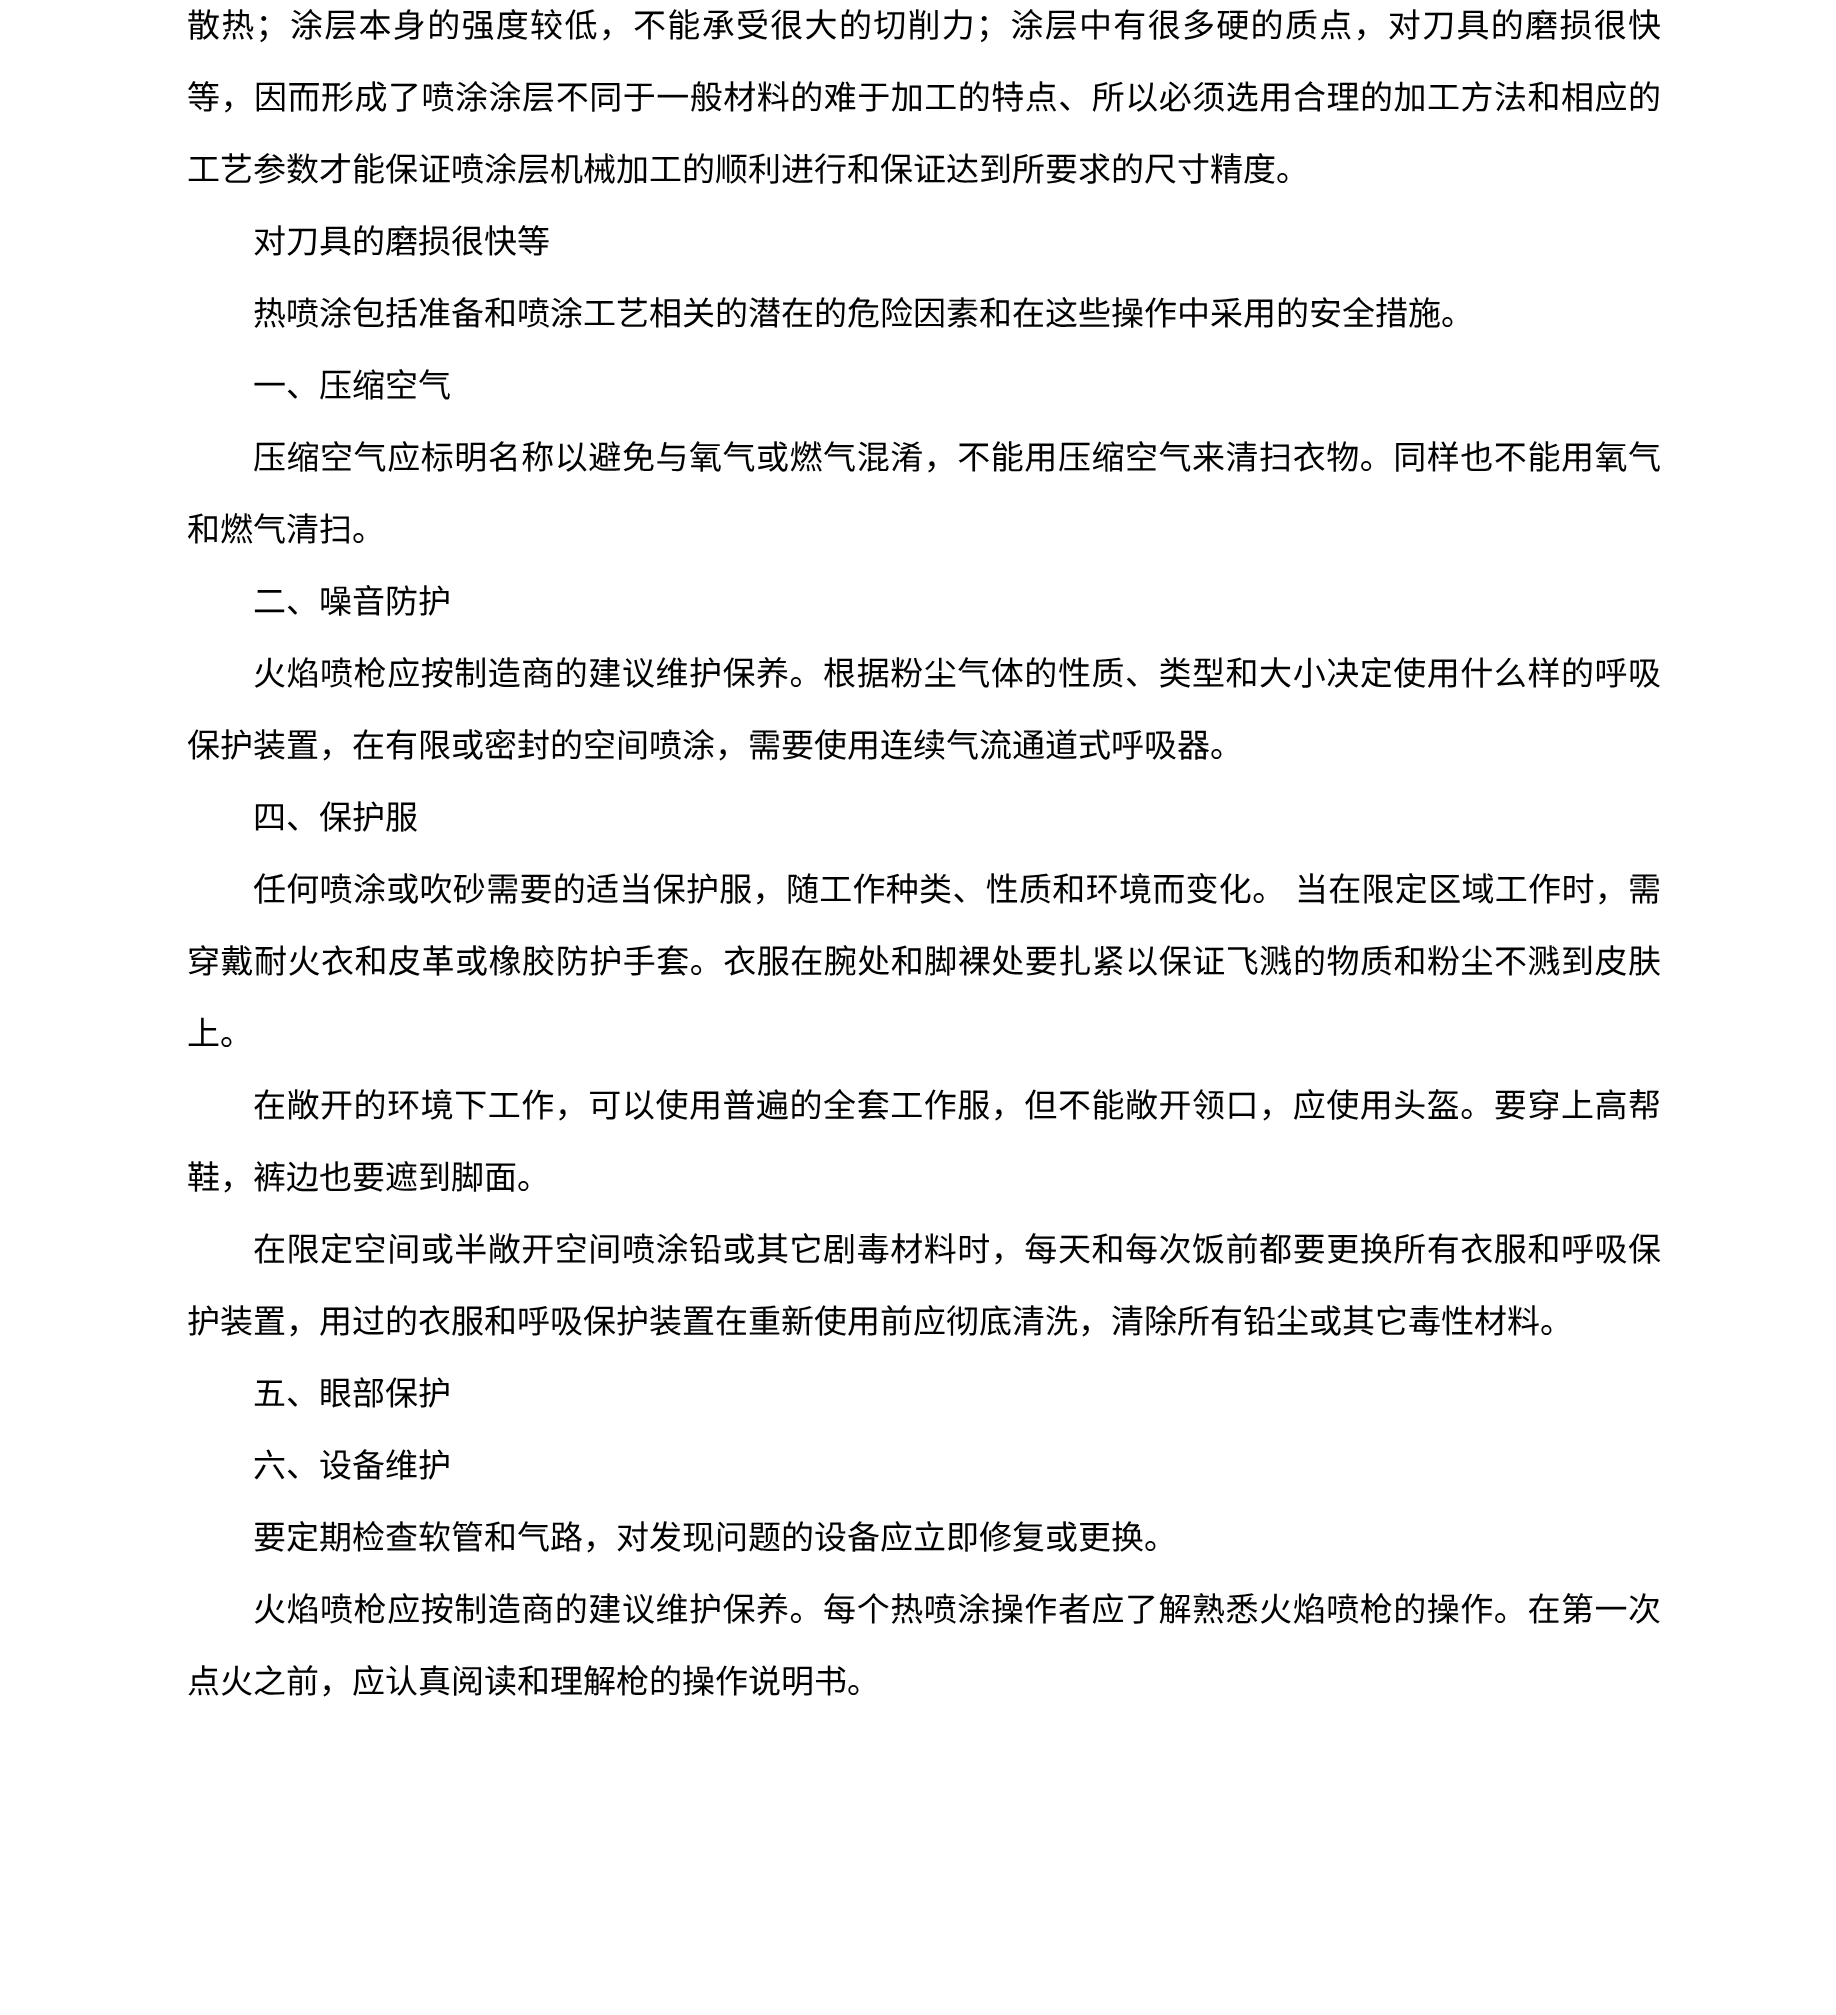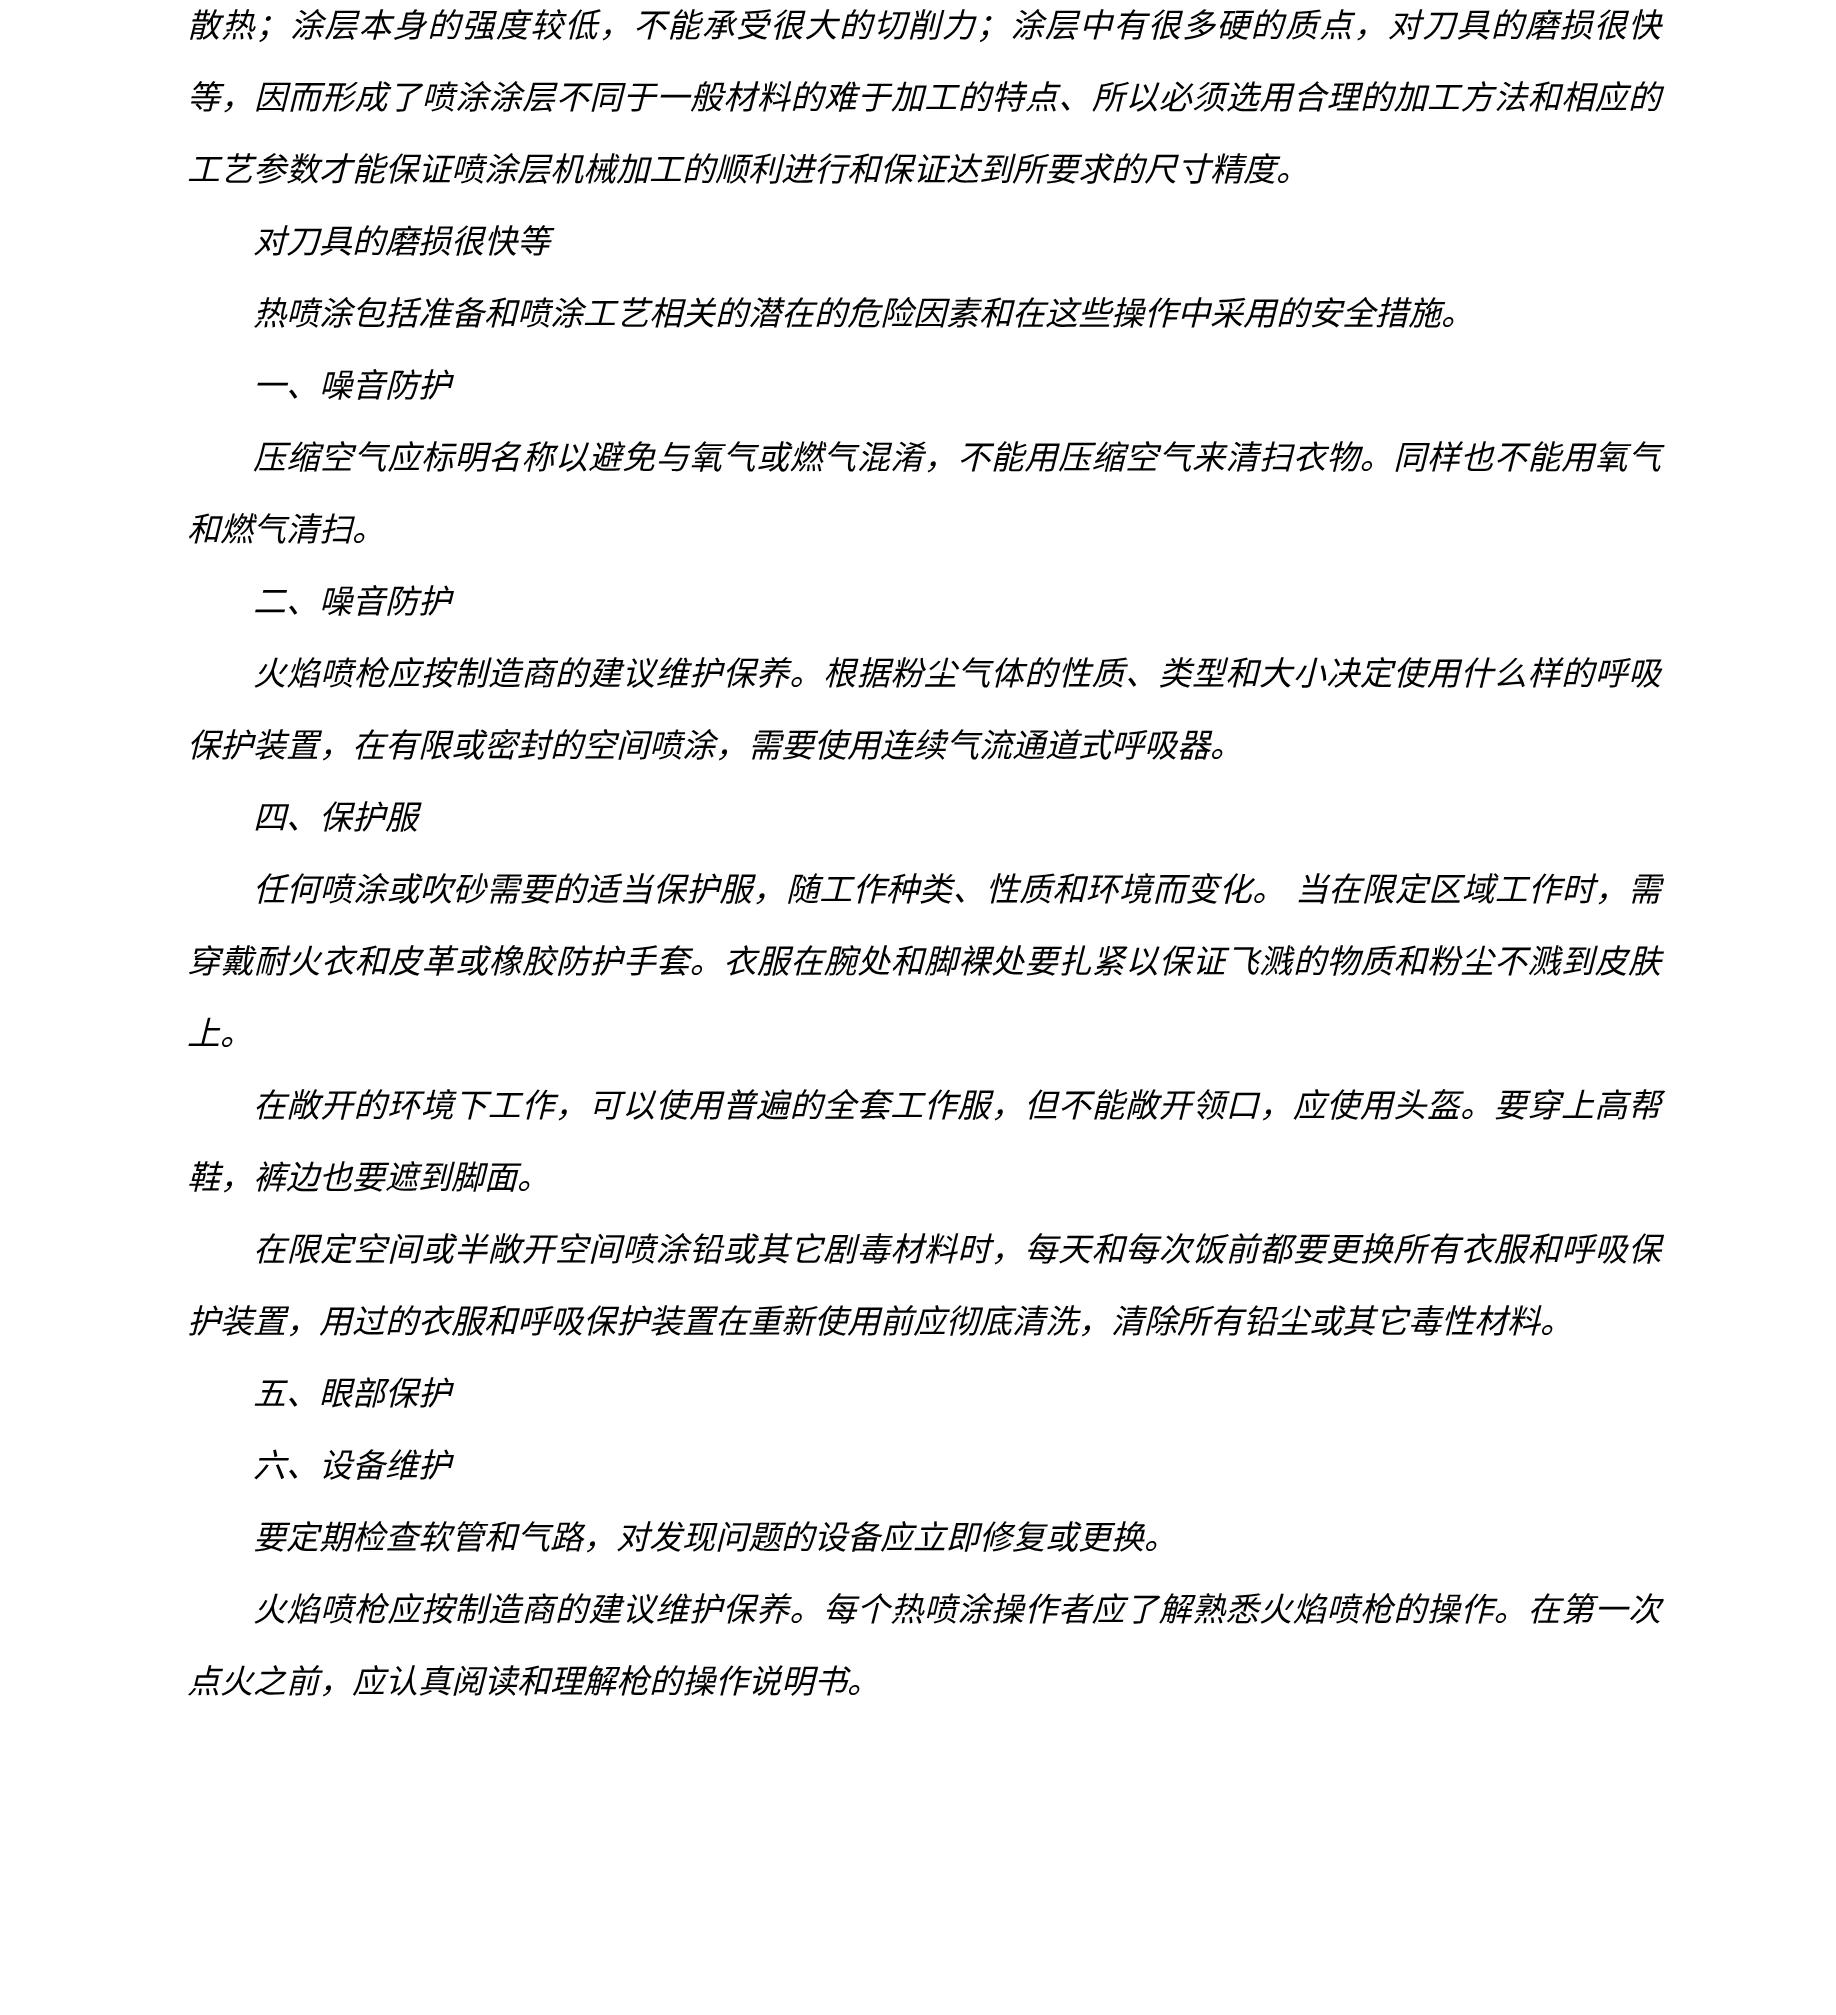--- a/index.html
+++ b/index.html
@@ -6,21 +6,20 @@
     margin: 0;
     padding: 0;
     background: #ffffff;
   }
   .page {
     position: relative;
     width: 1836px;
     height: 2015px;
     background: #ffffff;
     overflow: hidden;
-    font-style: italic;
   }
   .content {
     position: absolute;
     left: 187px;
     top: -10.4px;
     width: 1474px;
     font-family: "Liberation Sans", "DejaVu Sans", sans-serif;
     font-size: 33px;
     line-height: 72px;
     color: #000000;
@@ -36,21 +35,21 @@
   }
 </style>
 </head>
 <body>
 
 <div class="page">
   <div class="content">
     <p class="para no-indent">散热；涂层本身的强度较低，不能承受很大的切削力；涂层中有很多硬的质点，对刀具的磨损很快等，因而形成了喷涂涂层不同于一般材料的难于加工的特点、所以必须选用合理的加工方法和相应的工艺参数才能保证喷涂层机械加工的顺利进行和保证达到所要求的尺寸精度。</p>
     <p class="para">对刀具的磨损很快等</p>
     <p class="para">热喷涂包括准备和喷涂工艺相关的潜在的危险因素和在这些操作中采用的安全措施。</p>
-    <p class="para">一、噪音防护</p>
+    <p class="para">一、压缩空气</p>
     <p class="para">压缩空气应标明名称以避免与氧气或燃气混淆，不能用压缩空气来清扫衣物。同样也不能用氧气和燃气清扫。</p>
     <p class="para">二、噪音防护</p>
     <p class="para">火焰喷枪应按制造商的建议维护保养。根据粉尘气体的性质、类型和大小决定使用什么样的呼吸保护装置，在有限或密封的空间喷涂，需要使用连续气流通道式呼吸器。</p>
     <p class="para">四、保护服</p>
     <p class="para">任何喷涂或吹砂需要的适当保护服，随工作种类、性质和环境而变化。 当在限定区域工作时，需穿戴耐火衣和皮革或橡胶防护手套。衣服在腕处和脚裸处要扎紧以保证飞溅的物质和粉尘不溅到皮肤上。</p>
     <p class="para">在敞开的环境下工作，可以使用普遍的全套工作服，但不能敞开领口，应使用头盔。要穿上高帮鞋，裤边也要遮到脚面。</p>
     <p class="para">在限定空间或半敞开空间喷涂铅或其它剧毒材料时，每天和每次饭前都要更换所有衣服和呼吸保护装置，用过的衣服和呼吸保护装置在重新使用前应彻底清洗，清除所有铅尘或其它毒性材料。</p>
     <p class="para">五、眼部保护</p>
     <p class="para">六、设备维护</p>
     <p class="para">要定期检查软管和气路，对发现问题的设备应立即修复或更换。</p>

